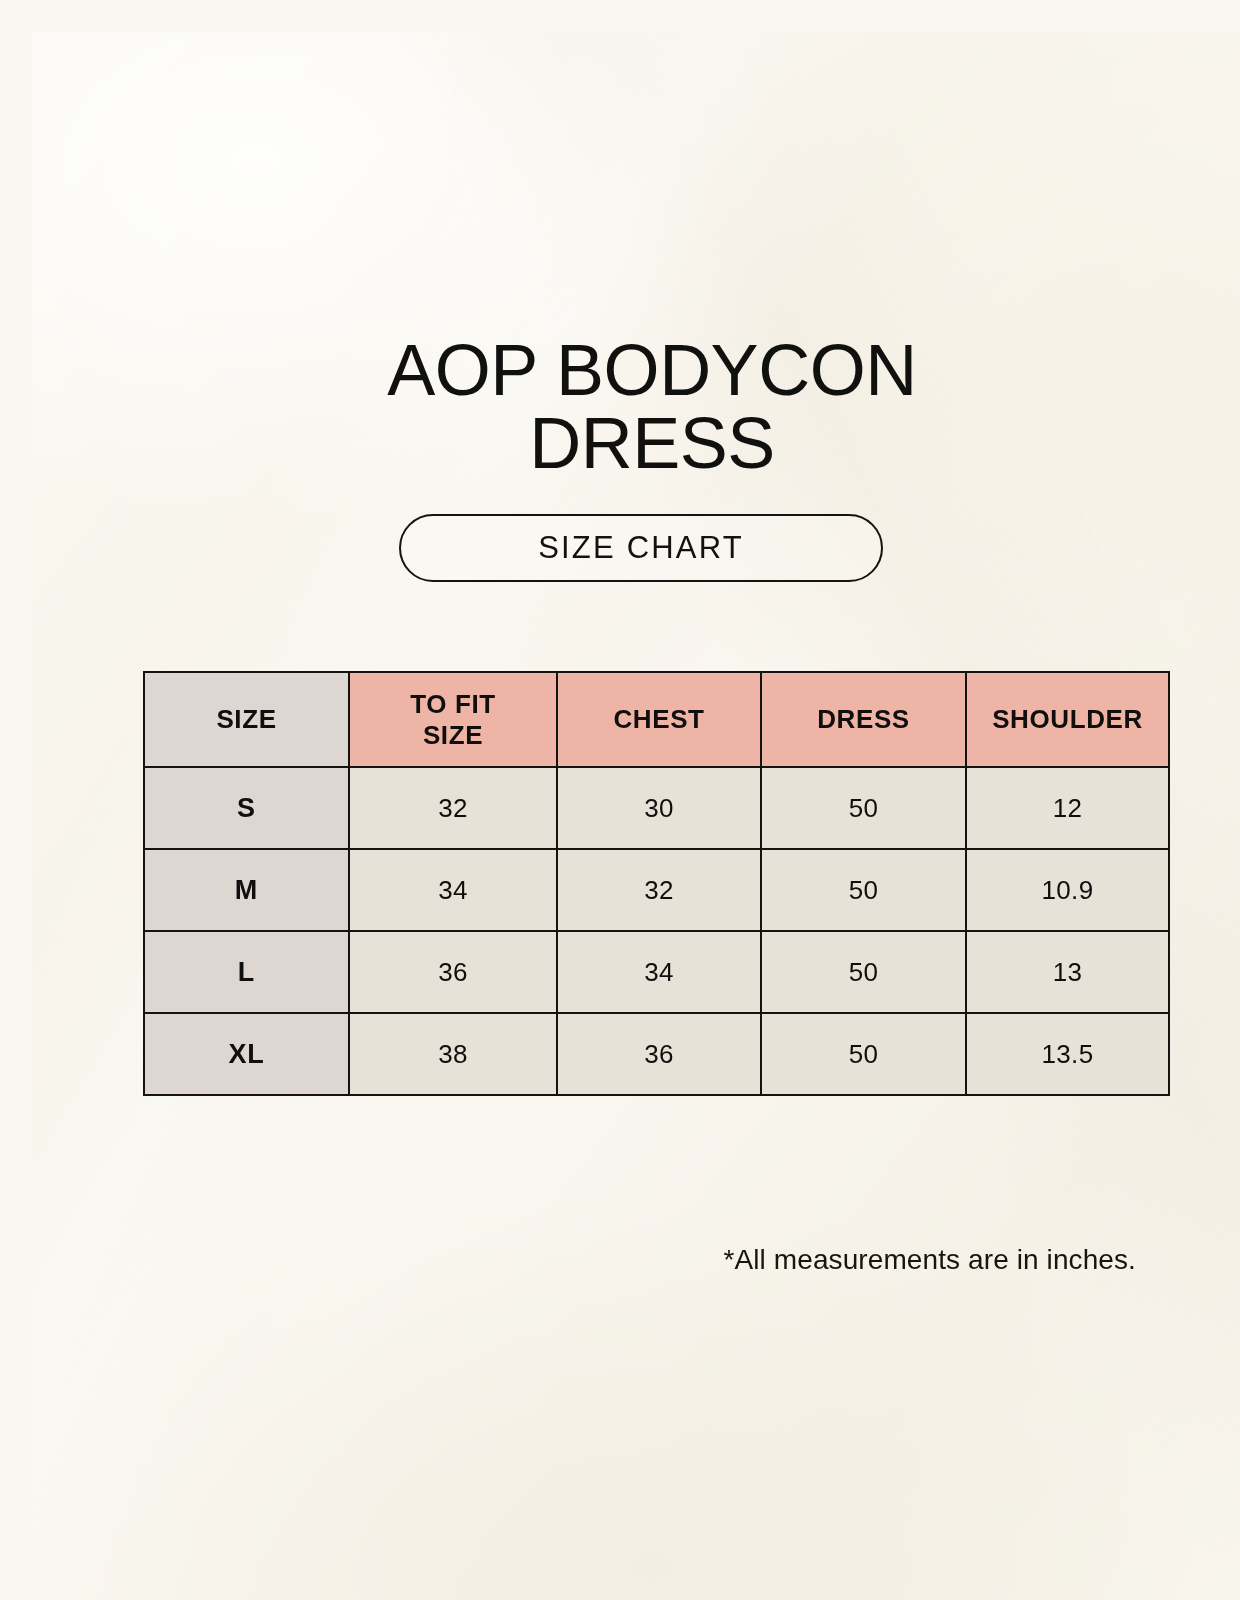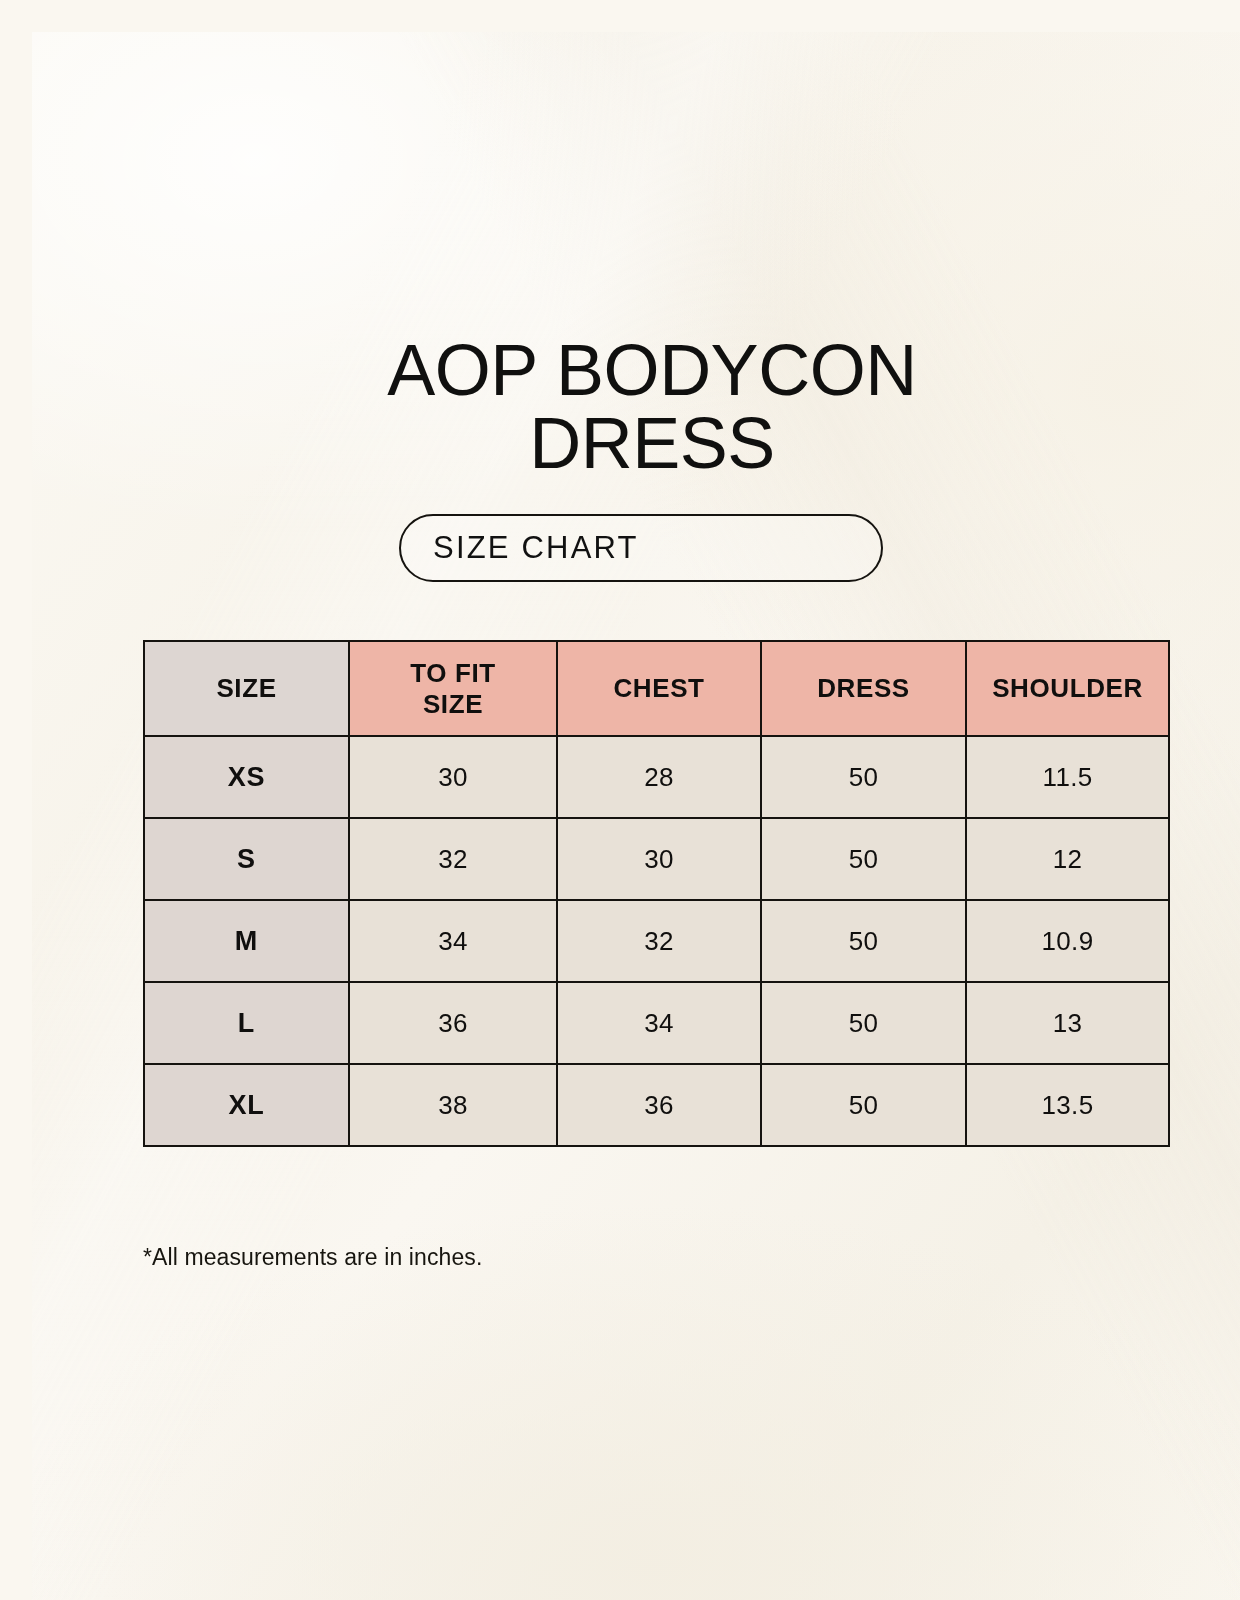--- a/index.html
+++ b/index.html
@@ -64,31 +64,31 @@
     position: absolute;
     top: 482px;
     left: 367px;
     width: 484px;
     height: 68px;
     border: 2.5px solid #15130f;
     border-radius: 34px;
     background: rgba(255,255,255,0.22);
     display: flex;
     align-items: center;
-    justify-content: flex-start;
+    justify-content: center;
     font-size: 31px;
     font-weight: 500;
     letter-spacing: 2.2px;
     color: #111;
   }
 
   
   .table-wrap {
     position: absolute;
-    top: 592px;
+    top: 623px;
     left: 95px;
     width: 834px;
   }
 
   table.size-table {
     width: 1025px;
     border-collapse: collapse;
     table-layout: fixed;
     border: 2.5px solid #15130f;
   }
@@ -133,21 +133,22 @@
     font-size: 27px;
     letter-spacing: .8px;
   }
 
   
   .footnote {
     position: absolute;
     top: 1196px;
     left: 95px;
     width: 1025px;
-    font-size: 23px;
+    text-align: right;
+    font-size: 28px;
     font-weight: 500;
     letter-spacing: .1px;
     color: #17150f;
   }
 </style>
 </head>
 <body>
 
 <div class="page">
 
@@ -175,27 +176,20 @@
           <th class="hdr-size">SIZE</th>
           <th>TO FIT
 SIZE</th>
           <th>CHEST</th>
           <th>DRESS</th>
           <th>SHOULDER</th>
         </tr>
       </thead>
       <tbody>
         <tr>
-          <td class="size-cell">XS</td>
-          <td>30</td>
-          <td>28</td>
-          <td>50</td>
-          <td>11.5</td>
-        </tr>
-        <tr>
           <td class="size-cell">S</td>
           <td>32</td>
           <td>30</td>
           <td>50</td>
           <td>12</td>
         </tr>
         <tr>
           <td class="size-cell">M</td>
           <td>34</td>
           <td>32</td>

